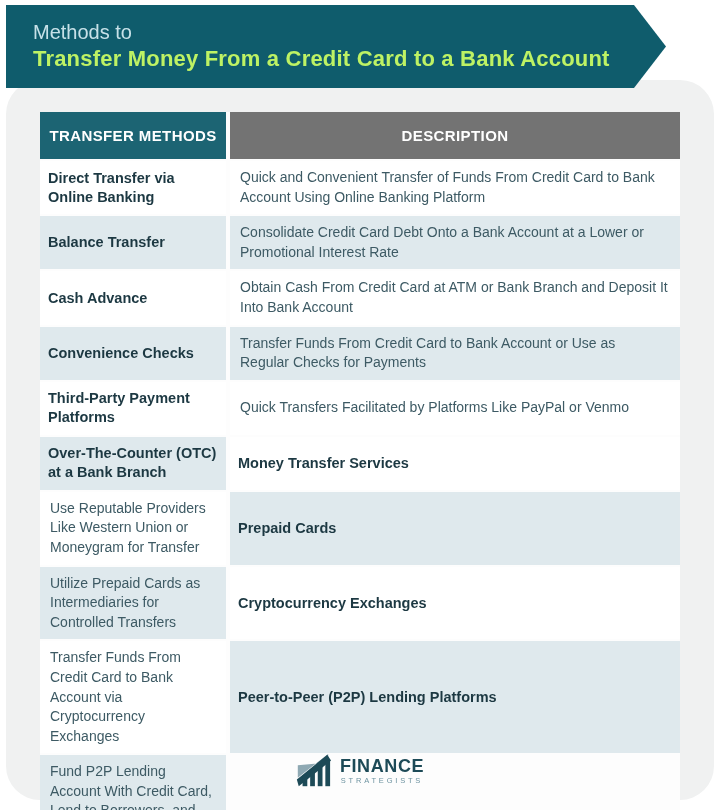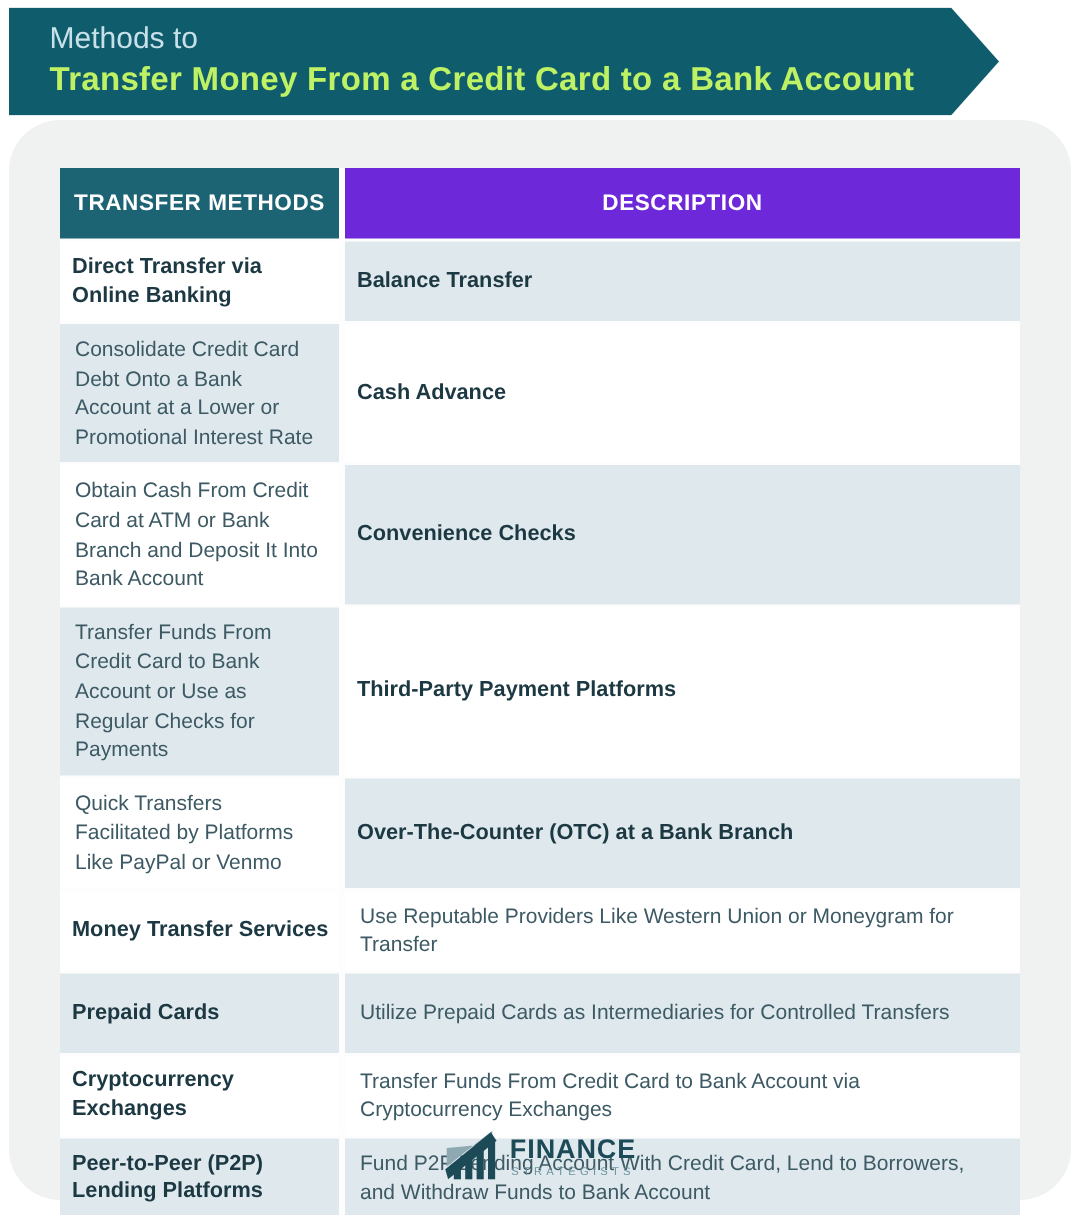--- a/index.html
+++ b/index.html
@@ -17,21 +17,21 @@
     left: 6px; top: 80px;
     width: 708px; height: 720px;
     background: #f0f1f1;
     border-radius: 34px;
   }
 
   
   .banner {
     position: absolute;
     left: 6px; top: 5px;
-    width: 660px; height: 72px;
+    width: 660px; height: 83px;
     background: #0f5c6c;
     clip-path: polygon(0 0, calc(100% - 32px) 0, 100% 50%, calc(100% - 32px) 100%, 0 100%);
     display: flex; flex-direction: column; justify-content: center;
     padding-left: 27px; box-sizing: border-box;
   }
   .banner .kicker {
     font-size: 20px; color: #c7e1e8; line-height: 1.15; font-weight: 400;
   }
   .banner .title {
     font-size: 22px; color: #bef264; font-weight: 700; line-height: 1.2;
@@ -47,21 +47,21 @@
     grid-template-columns: 186px 1fr;
     gap: 2px 4px;
     background: #fdfdfd; 
   }
   .th {
     height: 47px;
     display: flex; align-items: center; justify-content: center;
     color: #ffffff; font-weight: 700; font-size: 15px; letter-spacing: 0.4px;
   }
   .th-left  { background: #1c6473; }
-  .th-right { background: #6d28d9; }
+  .th-right { background: #737373; }
 
   .td {
     min-height: 53px;
     display: flex; align-items: center;
     background: #ffffff;
     box-sizing: border-box;
   }
   .td.alt { background: #dfe9ed; }
   .td.method {
     padding: 7px 6px 7px 8px;
@@ -96,20 +96,21 @@
 <div class="banner">
   <div class="kicker">Methods to</div>
   <div class="title">Transfer Money From a Credit Card to a Bank Account</div>
 </div>
 
 <div class="table">
   <div class="th th-left">TRANSFER METHODS</div>
   <div class="th th-right">DESCRIPTION</div>
 
   <div class="td method">Direct Transfer via Online Banking</div>
+  <div class="td desc">Quick and Convenient Transfer of Funds From Credit Card to Bank Account Using Online Banking Platform</div>
 
   <div class="td method alt">Balance Transfer</div>
   <div class="td desc alt">Consolidate Credit Card Debt Onto a Bank Account at a Lower or Promotional Interest Rate</div>
 
   <div class="td method">Cash Advance</div>
   <div class="td desc">Obtain Cash From Credit Card at ATM or Bank Branch and Deposit It Into Bank Account</div>
 
   <div class="td method alt">Convenience Checks</div>
   <div class="td desc alt">Transfer Funds From Credit Card to Bank Account or Use as Regular Checks for Payments</div>
 

